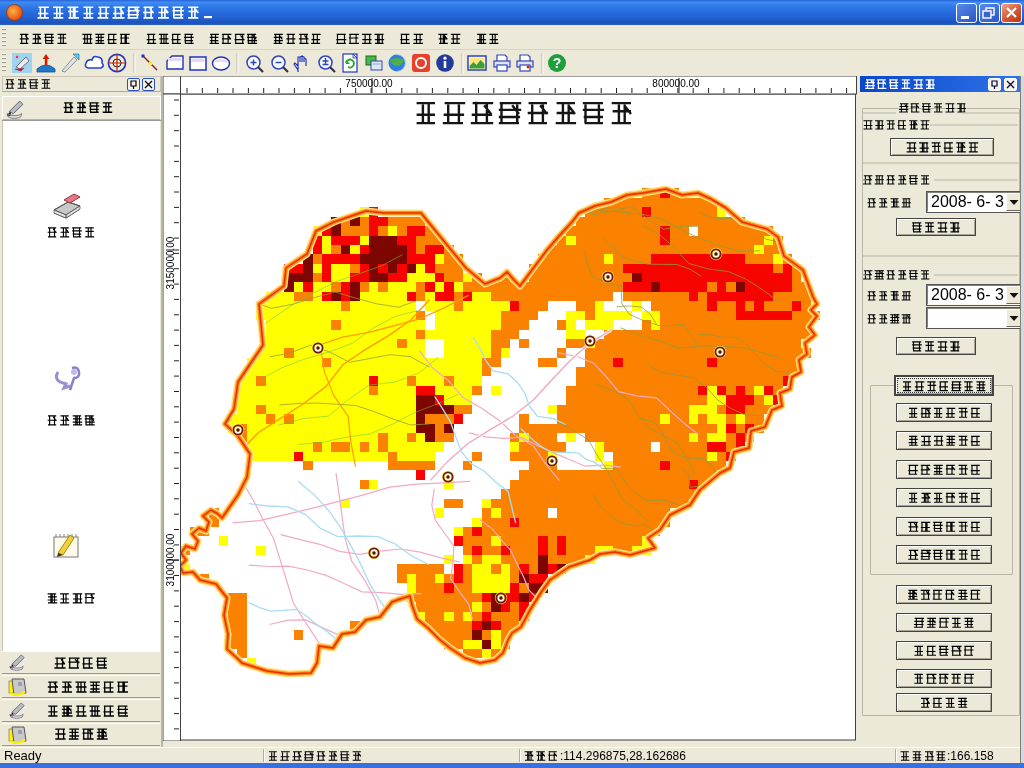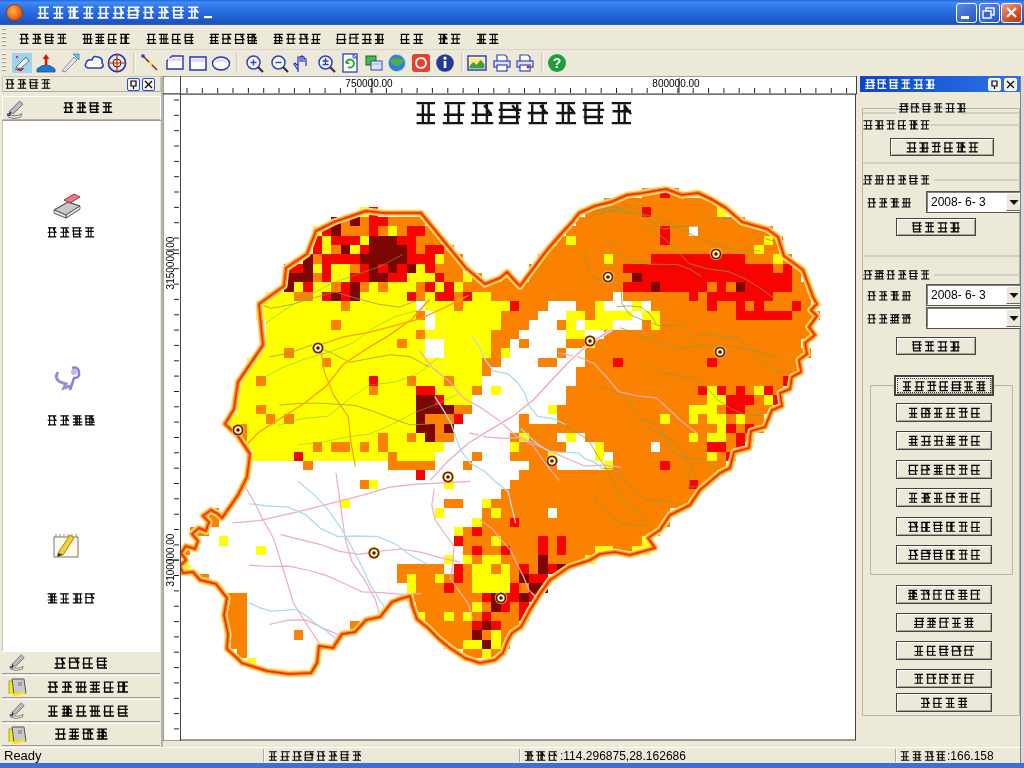--- a/index.html
+++ b/index.html
@@ -18,21 +18,21 @@
 .pinbtn {top:78px;width:13px;height:13px;background:#f4f2ea;border:1px solid #2a50c8;border-radius:2px}
 #lphead {left:2px;top:96px;width:159px;height:24px;background:#ece9d8;border:1px solid #fff;border-bottom:1px solid #b8b4a8;box-shadow:0 1px 0 #999}
 #lpbody {left:2px;top:121px;width:158px;height:530px;background:#fff;border-left:1px solid #c8c4b8}
 #lpedge {left:161px;top:76px;width:2px;height:671px;background:#b8b4a8}
 .lbar {left:2px;width:158px;height:23px;background:#ece9d8;border-top:1px solid #fff;border-bottom:1px solid #999}
 #rpanel {left:858px;top:76px;width:166px;height:671px;background:#ece9d8}
 #rptitle {left:860px;top:76px;width:162px;height:16px;background:linear-gradient(90deg,#0a46c8,#2e74e8)}
 .rpin {top:78px;width:13px;height:13px;background:#f4f2ea;border:1px solid #fff;border-radius:2px}
 .gbox {border:1px solid #b8b4a8;border-radius:1px}
 .btn {background:#ece9d8;border:1px solid #444;box-shadow:inset 1px 1px 0 #fff,inset -1px -1px 0 #a8a49a}
-.combo {background:#fff;border:1px solid;border-color:#848278 #fdfcf5 #fdfcf5 #848278;outline:1px solid #555;font-size:12px;line-height:18px;padding-left:3px;color:#000}
+.combo {background:#fff;border:1px solid;border-color:#848278 #fdfcf5 #fdfcf5 #848278;outline:1px solid #555;font-size:16px;line-height:18px;padding-left:3px;color:#000}
 .cbtn {background:#ece9d8;border:1px solid;border-color:#fff #6a675c #6a675c #fff;width:16px}
 #statusbar {left:0;top:747px;width:1024px;height:16px;background:#ece9d8;border-top:1px solid #fff}
 #bluestrip {left:0;top:763px;width:1024px;height:5px;background:#3a6fe0}
 .sep {top:749px;width:2px;height:13px;border-left:1px solid #b0aca0;border-right:1px solid #fff}
 </style></head><body>
 <div id="titlebar" class="abs"></div>
 <div id="appicon" class="abs"></div>
 <div id="btnmin" class="winbtn abs"><svg width="19" height="18">
       <rect x="4" y="12" width="8" height="3" fill="#fff"></rect>
     </svg></div>

